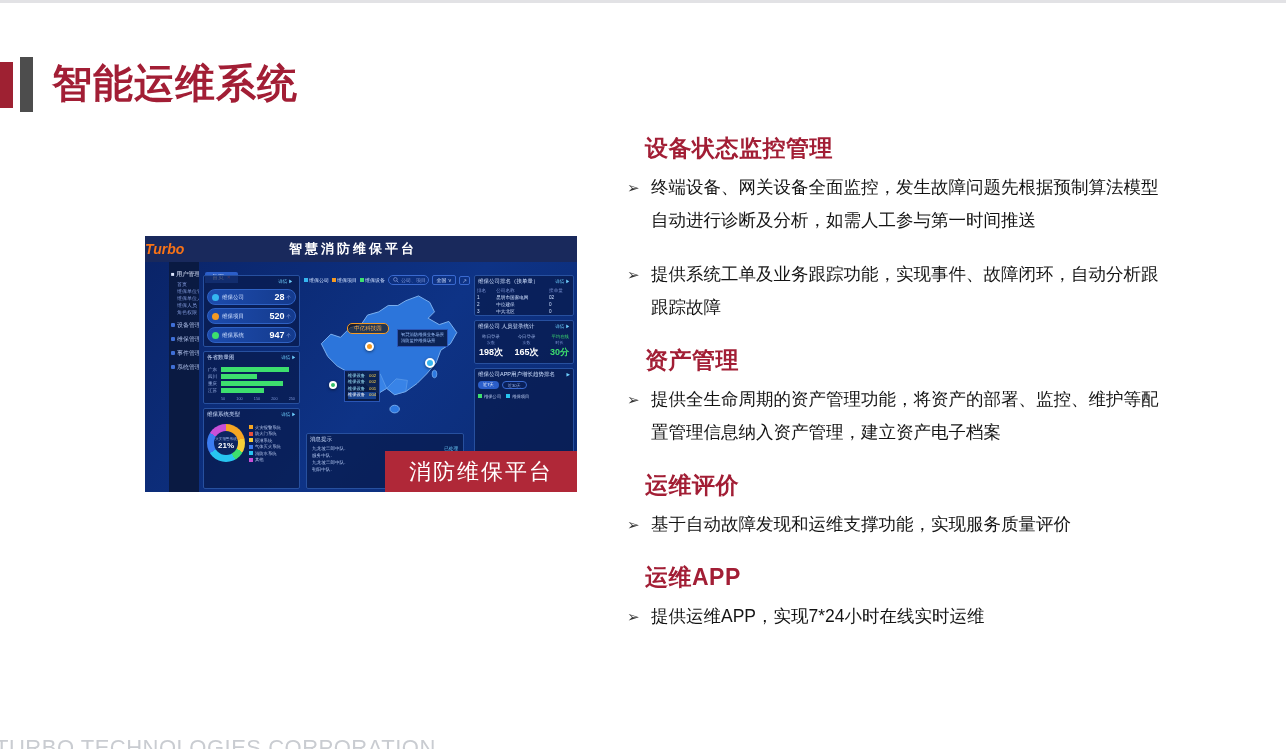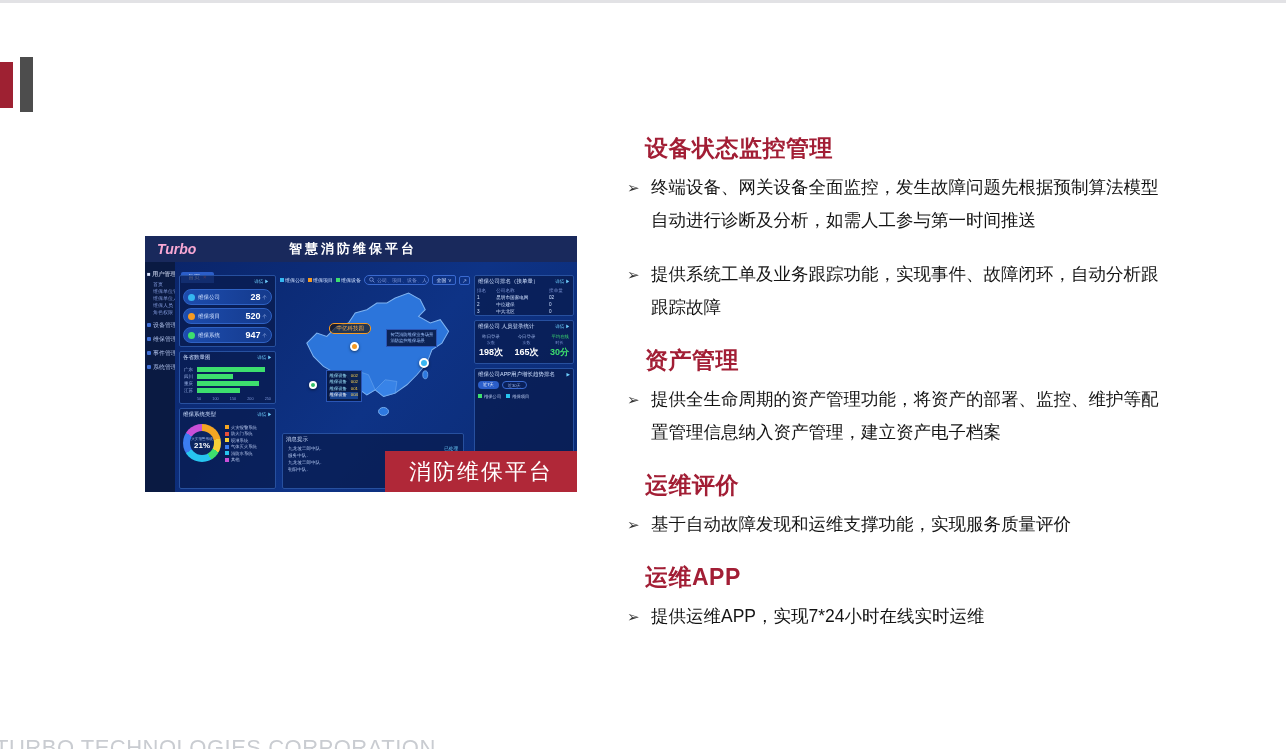--- a/index.html
+++ b/index.html
@@ -22,24 +22,24 @@
   .bullet .bullet-text { width:518px; }
 
   
   .watermark { position:absolute; left:-5px; bottom:-12px; font-size:22px; color:#c9ccd1;
                letter-spacing:0.5px; white-space:nowrap; }
 
   
   .dashboard { position:absolute; left:145px; top:236px; width:432px; height:256px;
                background:#0d2c74; overflow:hidden; font-family:"Liberation Sans", sans-serif; }
   .dash-header { position:relative; height:26px; background:#19295c; display:flex; align-items:center; }
-  .dash-logo { color:#f9a8d4; font-weight:bold; font-style:italic; font-size:14px; margin-left:12px; z-index:2; }
+  .dash-logo { color:#f97316; font-weight:bold; font-style:italic; font-size:14px; z-index:2; }
   .dash-title { position:absolute; left:0; right:16px; text-align:center; color:#fff; font-size:13px;
                 font-weight:bold; letter-spacing:3px; }
-  .dash-body { display:flex; height:230px; background:linear-gradient(130deg,#0a2468 0%,#0e3386 55%,#0b2a72 100%); }
+  .dash-body { display:flex; height:230px; background:linear-gradient(130deg,#0a2468 0%,#0e3386 55%,#0b2a72 100%);padding-left:24px; }
   .dash-sidebar { width:30px; background:#0a1a42; padding:5px 2px; color:#8fa8e0; overflow:hidden; }
   .side-group { font-size:6px; color:#dfe8ff; white-space:nowrap; margin:3px 0 2px; }
   .side-sub { font-size:5px; color:#7d95d6; white-space:nowrap; padding-left:6px; line-height:7px; }
   .side-item { font-size:6px; color:#aebfe8; white-space:nowrap; margin:5px 0; }
   .side-dot { display:inline-block; width:4px; height:4px; background:#3f6fd6; margin-right:2px; border-radius:1px; }
   .dash-main { flex:1; position:relative; padding:3px 3px 3px 4px; }
   .dash-tab { display:inline-block; background:#2b5ec9; color:#fff; font-size:6px; padding:1px 7px 1px 7px;
               border-radius:2px 2px 0 0; margin-left:2px; }
   .dash-tab .tab-close { color:#ff8080; margin-left:3px; }
   .dash-content { position:absolute; top:13px; bottom:3px; left:4px; right:3px; display:flex; gap:4px; }
@@ -132,20 +132,21 @@
              justify-content:center; z-index:5; }
 </style>
 </head>
 <body>
 
 <div class="slide">
   <div class="top-strip"></div>
 
   <div class="bar-red"></div>
   <div class="bar-gray"></div>
+  <div class="page-title">智能运维系统</div>
 
   <div class="dashboard">
     <div class="dash-header">
       <span class="dash-logo">Turbo</span>
       <span class="dash-title">智慧消防维保平台</span>
     </div>
     <div class="dash-body">
       <div class="dash-sidebar">
         <div class="side-group">■ 用户管理 ∨</div>
         <div class="side-sub">首页</div>

